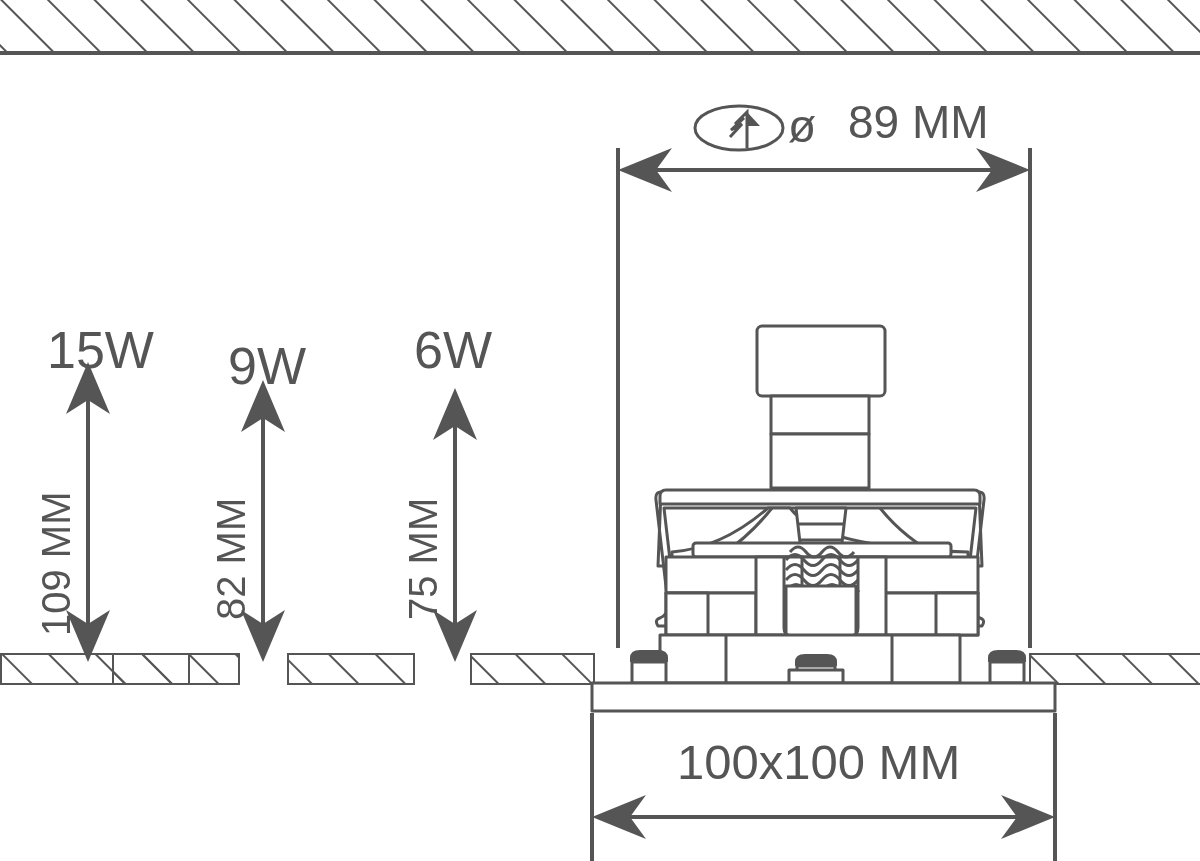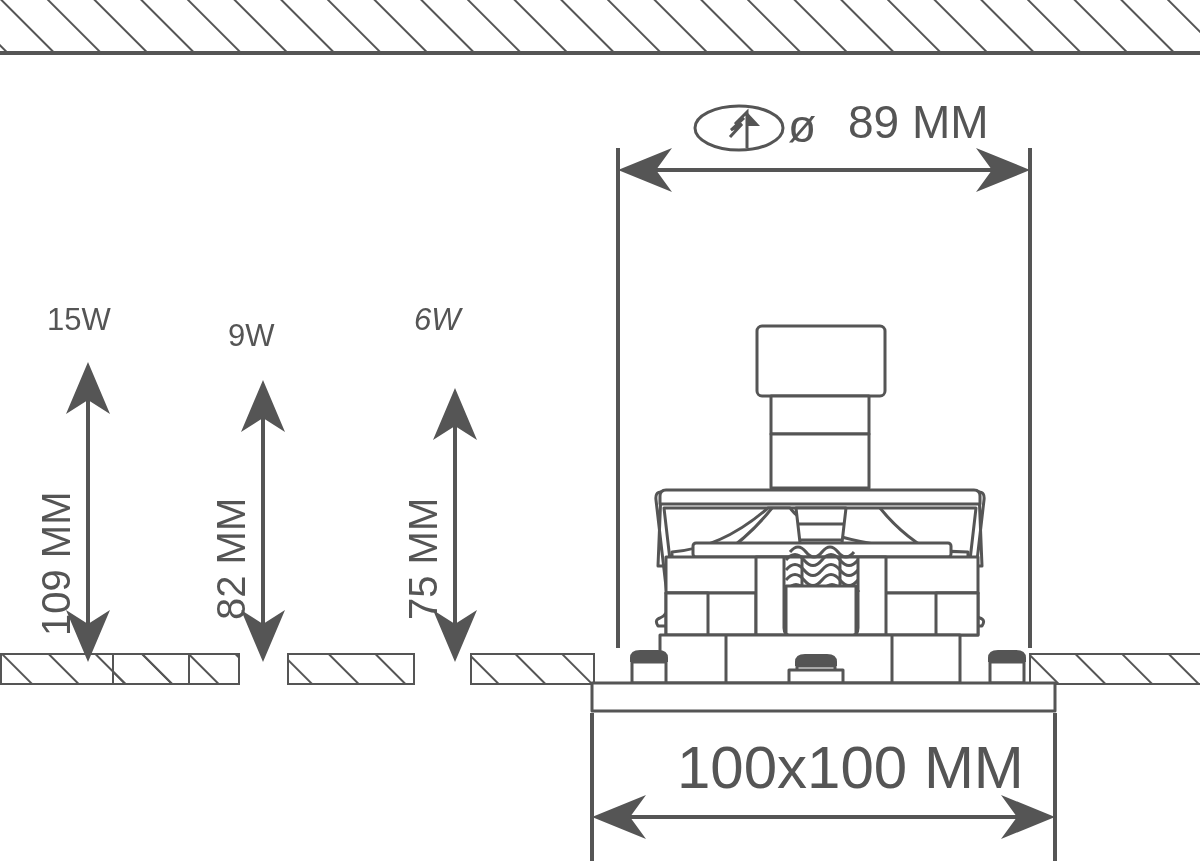--- a/index.html
+++ b/index.html
@@ -2,24 +2,24 @@
 <html><head>
 <meta charset="utf-8">
 <style>
   html,body{margin:0;padding:0;background:#ffffff;}
   body{width:1200px;height:861px;overflow:hidden;
        font-family:"Liberation Sans","DejaVu Sans",sans-serif;}
   #stage{position:relative;width:1200px;height:861px;background:#fff;}
   svg.draw{position:absolute;left:0;top:0;width:1200px;height:861px;}
   .lbl{position:absolute;color:#555555;font-family:"Liberation Sans","DejaVu Sans",sans-serif;
        white-space:nowrap;line-height:1;}
-  .lbl-w{font-size:31px;letter-spacing:0px;}
+  .lbl-w{font-size:52px;letter-spacing:0px;margin-top:20px;}
   .lbl-v{font-size:40px;transform-origin:left top;transform:rotate(-90deg);}
   .lbl-dia{font-size:46px;}
-  .lbl-sq{font-size:60px;}
+  .lbl-sq{font-size:49px;}
 </style>
 </head>
 <body>
 
 <div id="stage">
 
   <svg class="draw" viewBox="0 0 1200 861">
     <defs>
       <pattern id="hatch45" width="33" height="33" patternUnits="userSpaceOnUse" patternTransform="rotate(-45 0 0)">
         <line x1="0" y1="0" x2="0" y2="33" stroke="#555555" stroke-width="4"></line>
@@ -187,21 +187,21 @@
       </g>
 
       <g>
         <rect x="592" y="683" width="463" height="28"></rect>
       </g>
     </g>
   </svg>
 
   <div class="lbl lbl-w" style="left:47px;top:304px;">15W</div>
   <div class="lbl lbl-w" style="left:228px;top:320px;">9W</div>
-  <div class="lbl lbl-w" style="left:414px;top:304px;font-style:italic;">6W</div>
+  <div class="lbl lbl-w" style="left:414px;top:304px;">6W</div>
 
   <div class="lbl lbl-v" style="left:36px;top:636px;">109 MM</div>
   <div class="lbl lbl-v" style="left:211px;top:620px;">82 MM</div>
   <div class="lbl lbl-v" style="left:403px;top:620px;">75 MM</div>
 
   <div class="lbl lbl-dia" style="left:788px;top:103px;">ø</div>
   <div class="lbl lbl-dia" style="left:848px;top:99px;">89 MM</div>
 
   <div class="lbl lbl-sq" style="left:677px;top:738px;">100x100 MM</div>
 </div>

